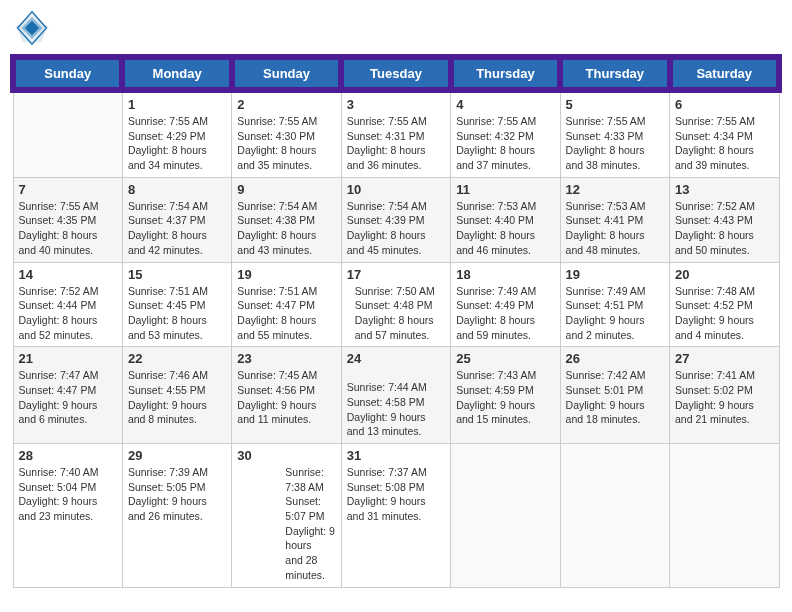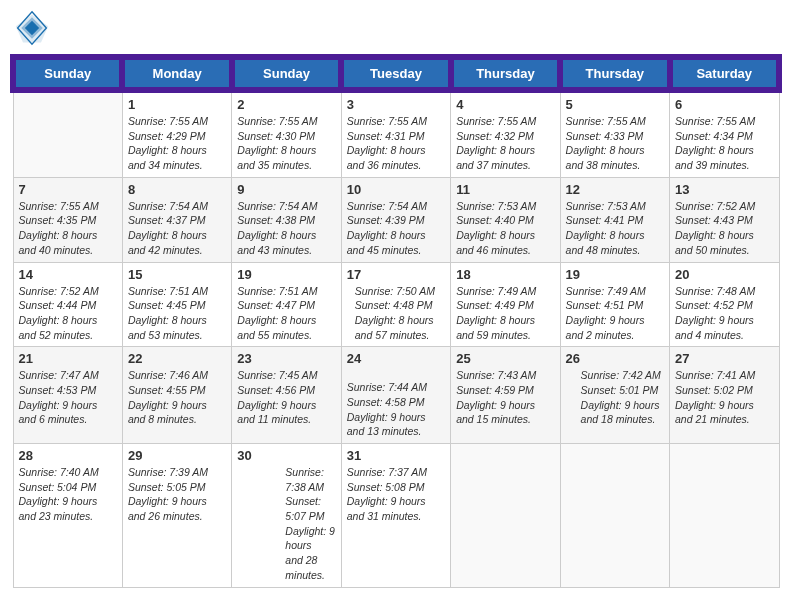--- a/index.html
+++ b/index.html
@@ -78,21 +78,20 @@
     tbody tr td .day-num {
       font-weight: bold;
       font-size: 13px;
       display: block;
       margin-bottom: 2px;
     }
     tbody tr td .day-info {
       font-size: 10.5px;
       line-height: 1.4;
       color: #333;
-      font-style: italic;
     }
     tbody tr:nth-child(even) td {
       background-color: #f5f5f5;
     }
     tbody tr:nth-child(odd) td {
       background-color: #ffffff;
     }
     .empty {
       background-color: #f9f9f9 !important;
     }
@@ -276,21 +275,21 @@
           <div class="day-info" style="white-space: pre-line;">Sunrise: 7:48 AM
 Sunset: 4:52 PM
 Daylight: 9 hours
 and 4 minutes.</div>
         </td>
       </tr>
       <tr>
         <td>
           <span class="day-num">21</span>
           <div class="day-info" style="white-space: pre-line;">Sunrise: 7:47 AM
-Sunset: 4:53 PM
+Sunset: 4:47 PM
 Daylight: 9 hours
 and 6 minutes.</div>
         </td>
         <td>
           <span class="day-num">22</span>
           <div class="day-info" style="white-space: pre-line;">Sunrise: 7:46 AM
 Sunset: 4:55 PM
 Daylight: 9 hours
 and 8 minutes.</div>
         </td>
@@ -310,21 +309,21 @@
         </td>
         <td>
           <span class="day-num">25</span>
           <div class="day-info" style="white-space: pre-line;">Sunrise: 7:43 AM
 Sunset: 4:59 PM
 Daylight: 9 hours
 and 15 minutes.</div>
         </td>
         <td>
           <span class="day-num">26</span>
-          <div class="day-info" style="white-space: pre-line; margin-left: 15px;">Sunrise: 7:42 AM
+          <div class="day-info" style="white-space: pre-line;">Sunrise: 7:42 AM
 Sunset: 5:01 PM
 Daylight: 9 hours
 and 18 minutes.</div>
         </td>
         <td>
           <span class="day-num">27</span>
           <div class="day-info" style="white-space: pre-line;">Sunrise: 7:41 AM
 Sunset: 5:02 PM
 Daylight: 9 hours
 and 21 minutes.</div>

